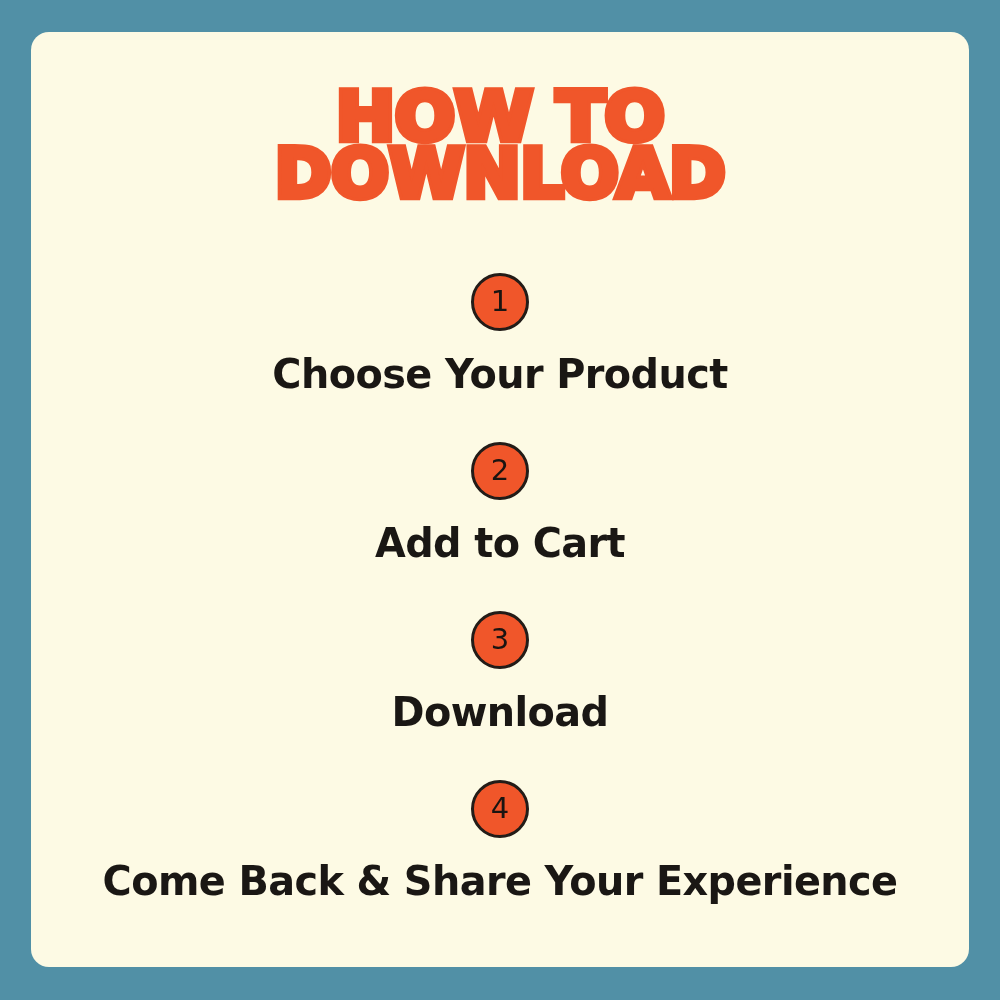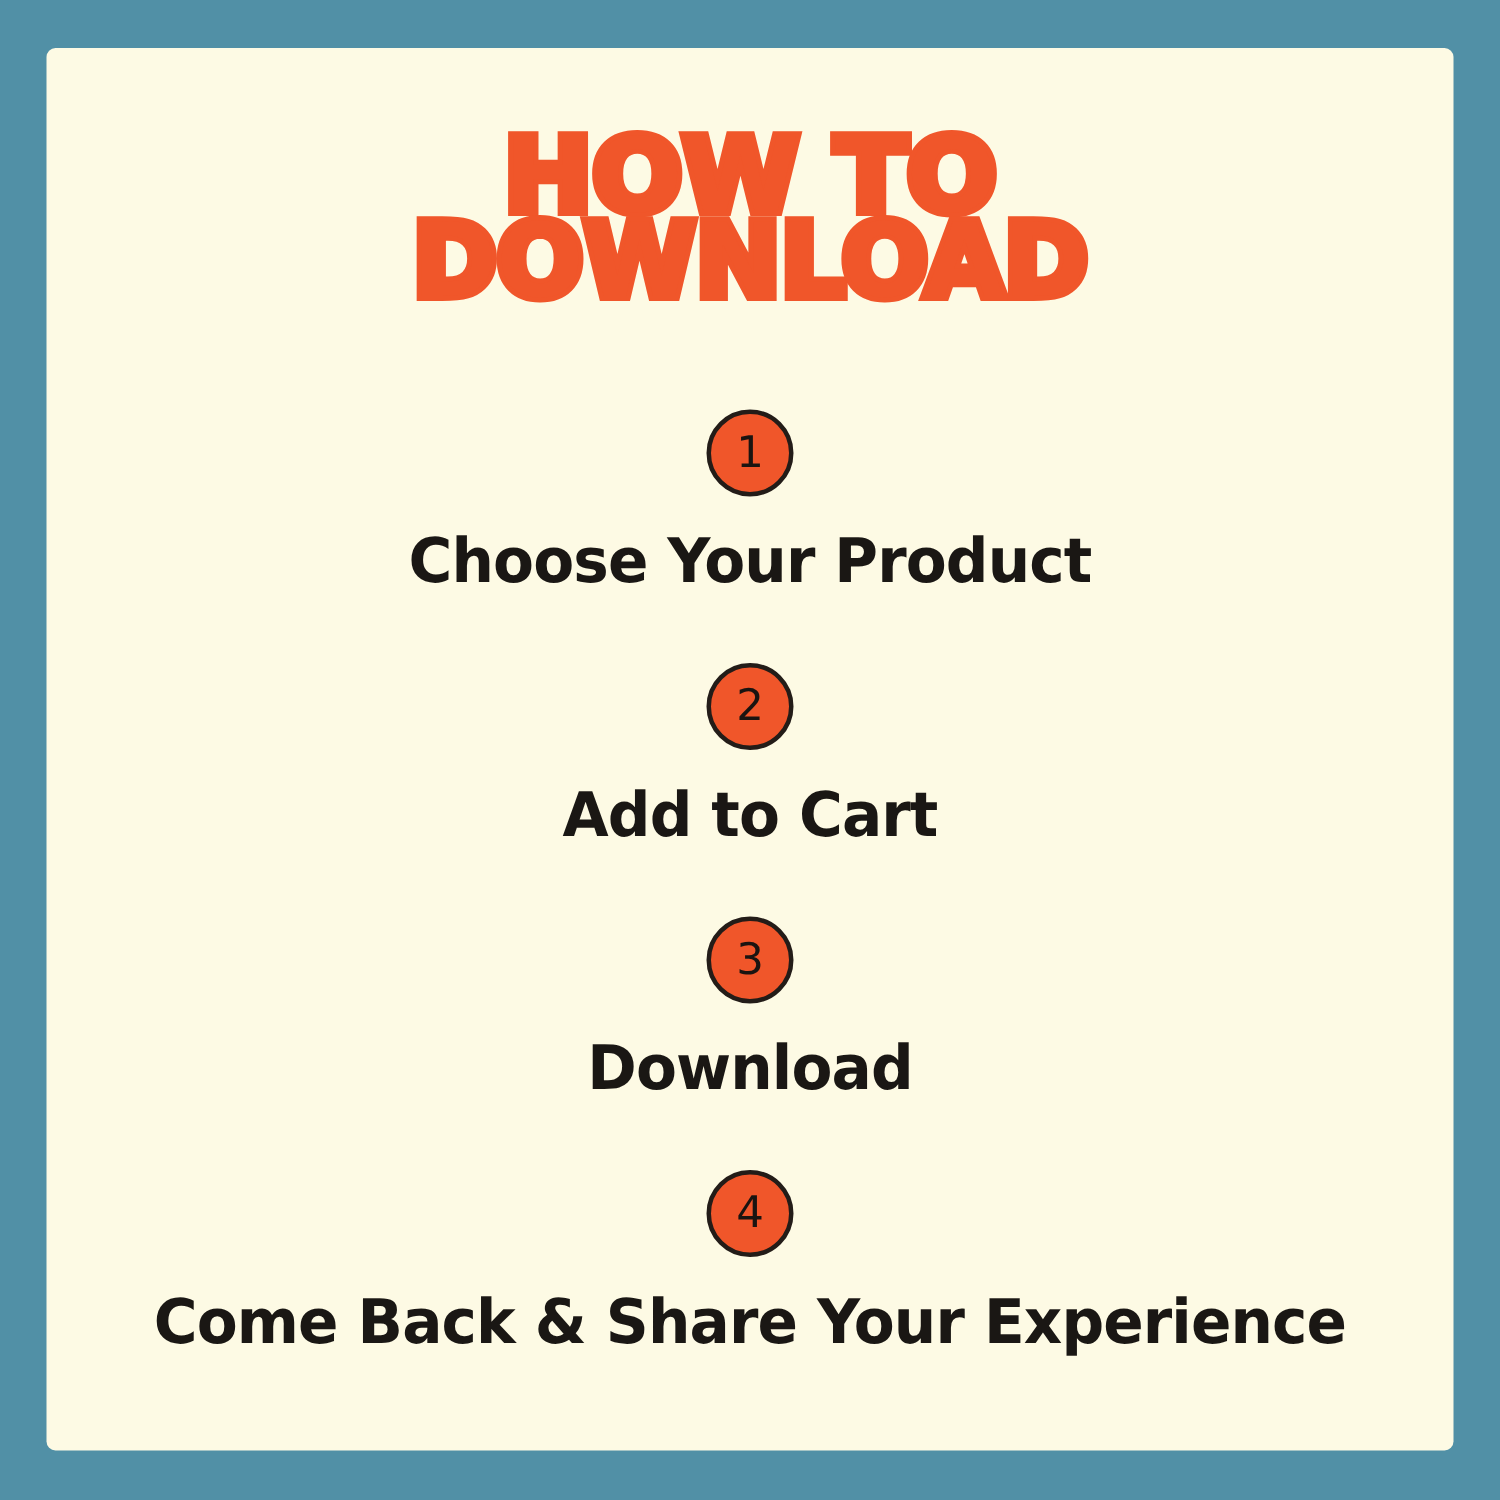--- a/index.html
+++ b/index.html
@@ -23,21 +23,21 @@
   }
 
   
   #card {
     position: absolute;
     left: 31px;
     top: 32px;
     width: 938px;
     height: 935px;
     background: #fdfae4;
-    border-radius: 6px;
+    border-radius: 18px;
     box-sizing: border-box;
   }
 
   
   #title-block {
     position: absolute;
     left: 0;
     top: 58px;
     width: 100%;
     text-align: center;

